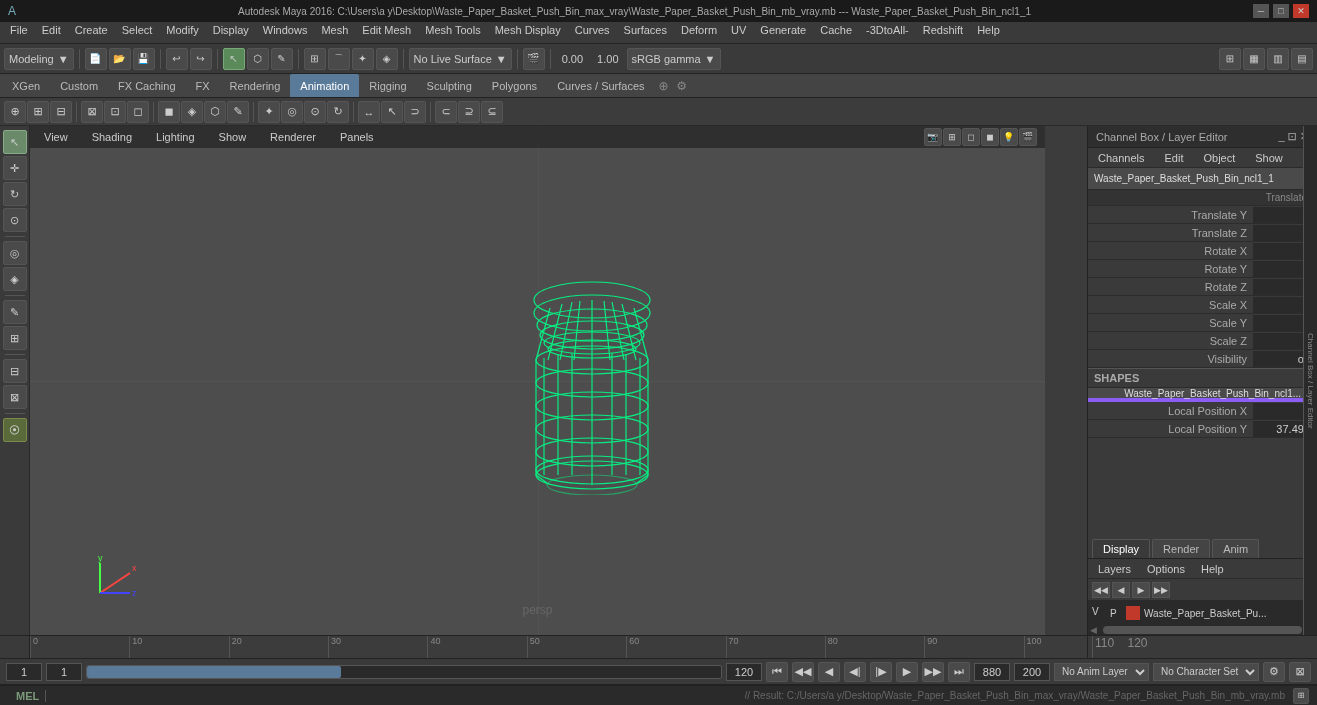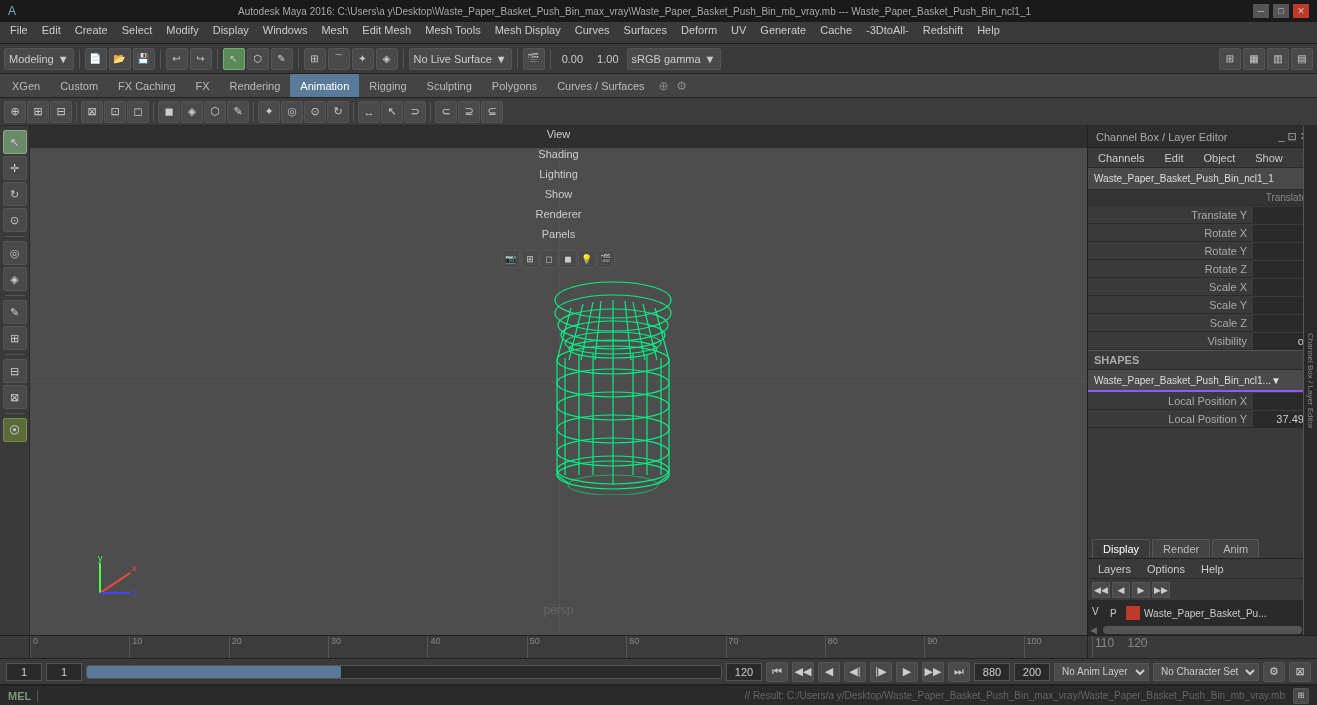--- a/index.html
+++ b/index.html
@@ -170,23 +170,22 @@
       background: #4d4d4d;
     }
     #viewport-menu {
       position: absolute;
       top: 0; left: 0; right: 0;
       height: 22px;
       background: rgba(40,40,40,0.8);
       display: flex;
       align-items: center;
       padding: 0 8px;
-      gap: 4px;
-      font-size: 11px;
-      flex-direction: column;
+      gap: 12px;
+      font-size: 11px;
     }
     #viewport-label {
       position: absolute;
       bottom: 18px;
       left: 50%;
       transform: translateX(-50%);
       font-size: 12px;
       color: #666;
     }
     
@@ -265,29 +264,29 @@
       display: flex;
       align-items: center;
       padding: 0 6px;
       font-size: 11px;
       color: #aaa;
       border-top: 1px solid #555;
       border-bottom: 1px solid #2a2a2a;
       font-weight: bold;
     }
     #shapes-name-row {
-      height: 22px;
+      height: 14px;
       background: #4a4a4a;
       display: flex;
       align-items: center;
       padding: 0 6px;
       font-size: 11px;
       color: #ddd;
-      border-bottom: 2px solid #8b5cf6;
-      justify-content: flex-start;
+      border-bottom: 4px solid #8b5cf6;
+      justify-content: flex-end;
     }
 
     
     #dra-tabs {
       height: 24px;
       background: #3a3a3a;
       display: flex;
       align-items: flex-end;
       padding: 0 4px;
       border-bottom: 1px solid #222;
@@ -444,20 +443,21 @@
       font-size: 11px;
       color: #888;
       border-top: 1px solid #222;
     }
     #mel-label {
       color: #7a9a7a;
       font-weight: bold;
       border-right: 1px solid #555;
       padding-right: 6px;
       margin-right: 2px;
+      margin-left: 8px;
     }
 
     
     .grid-line-h {
       position: absolute;
       left: 0; right: 0;
       height: 1px;
       background: rgba(100,100,100,0.3);
     }
     .grid-line-v {
@@ -707,21 +707,21 @@
         <line x1="10" y1="40" x2="40" y2="20" stroke="#ff4444" stroke-width="2"></line>
         <text x="42" y="18" fill="#ff4444" font-size="9">x</text>
         <line x1="10" y1="40" x2="10" y2="10" stroke="#44ff44" stroke-width="2"></line>
         <text x="8" y="8" fill="#44ff44" font-size="9">y</text>
         <line x1="10" y1="40" x2="40" y2="40" stroke="#4444ff" stroke-width="2"></line>
         <text x="42" y="43" fill="#4444ff" font-size="9">z</text>
       </svg>
     </div>
   </div>
 
-  <div id="right-panel" style="position:relative;">
+  <div id="right-panel" style="position:relative;margin-left:42px;">
 
     <div id="channel-box-header">
       <span>Channel Box / Layer Editor</span>
       <div style="display:flex; gap:3px;">
         <span style="cursor:pointer;">_</span>
         <span style="cursor:pointer;">⊡</span>
         <span style="cursor:pointer;">✕</span>
       </div>
     </div>
 
@@ -736,20 +736,24 @@
       <span style="font-size:10px; color:#ddd; white-space:nowrap; overflow:hidden; text-overflow:ellipsis;">Waste_Paper_Basket_Push_Bin_ncl1_1</span>
     </div>
 
     <div class="channel-box-panel">
 
       <div class="channel-row" style="background:#333; height:16px;">
         <span class="channel-name" style="color:#888; font-size:10px;">Translate</span>
       </div>
       <div class="channel-row">
         <span class="channel-name">Translate Y</span>
+        <input class="channel-value" value="0" readonly="" style="">
+      </div>
+      <div class="channel-row">
+        <span class="channel-name">Translate Z</span>
         <input class="channel-value" value="0" readonly="" style="">
       </div>
       <div class="channel-row">
         <span class="channel-name">Rotate X</span>
         <input class="channel-value" value="0" readonly="" style="">
       </div>
       <div class="channel-row">
         <span class="channel-name">Rotate Y</span>
         <input class="channel-value" value="0" readonly="" style="">
       </div>

